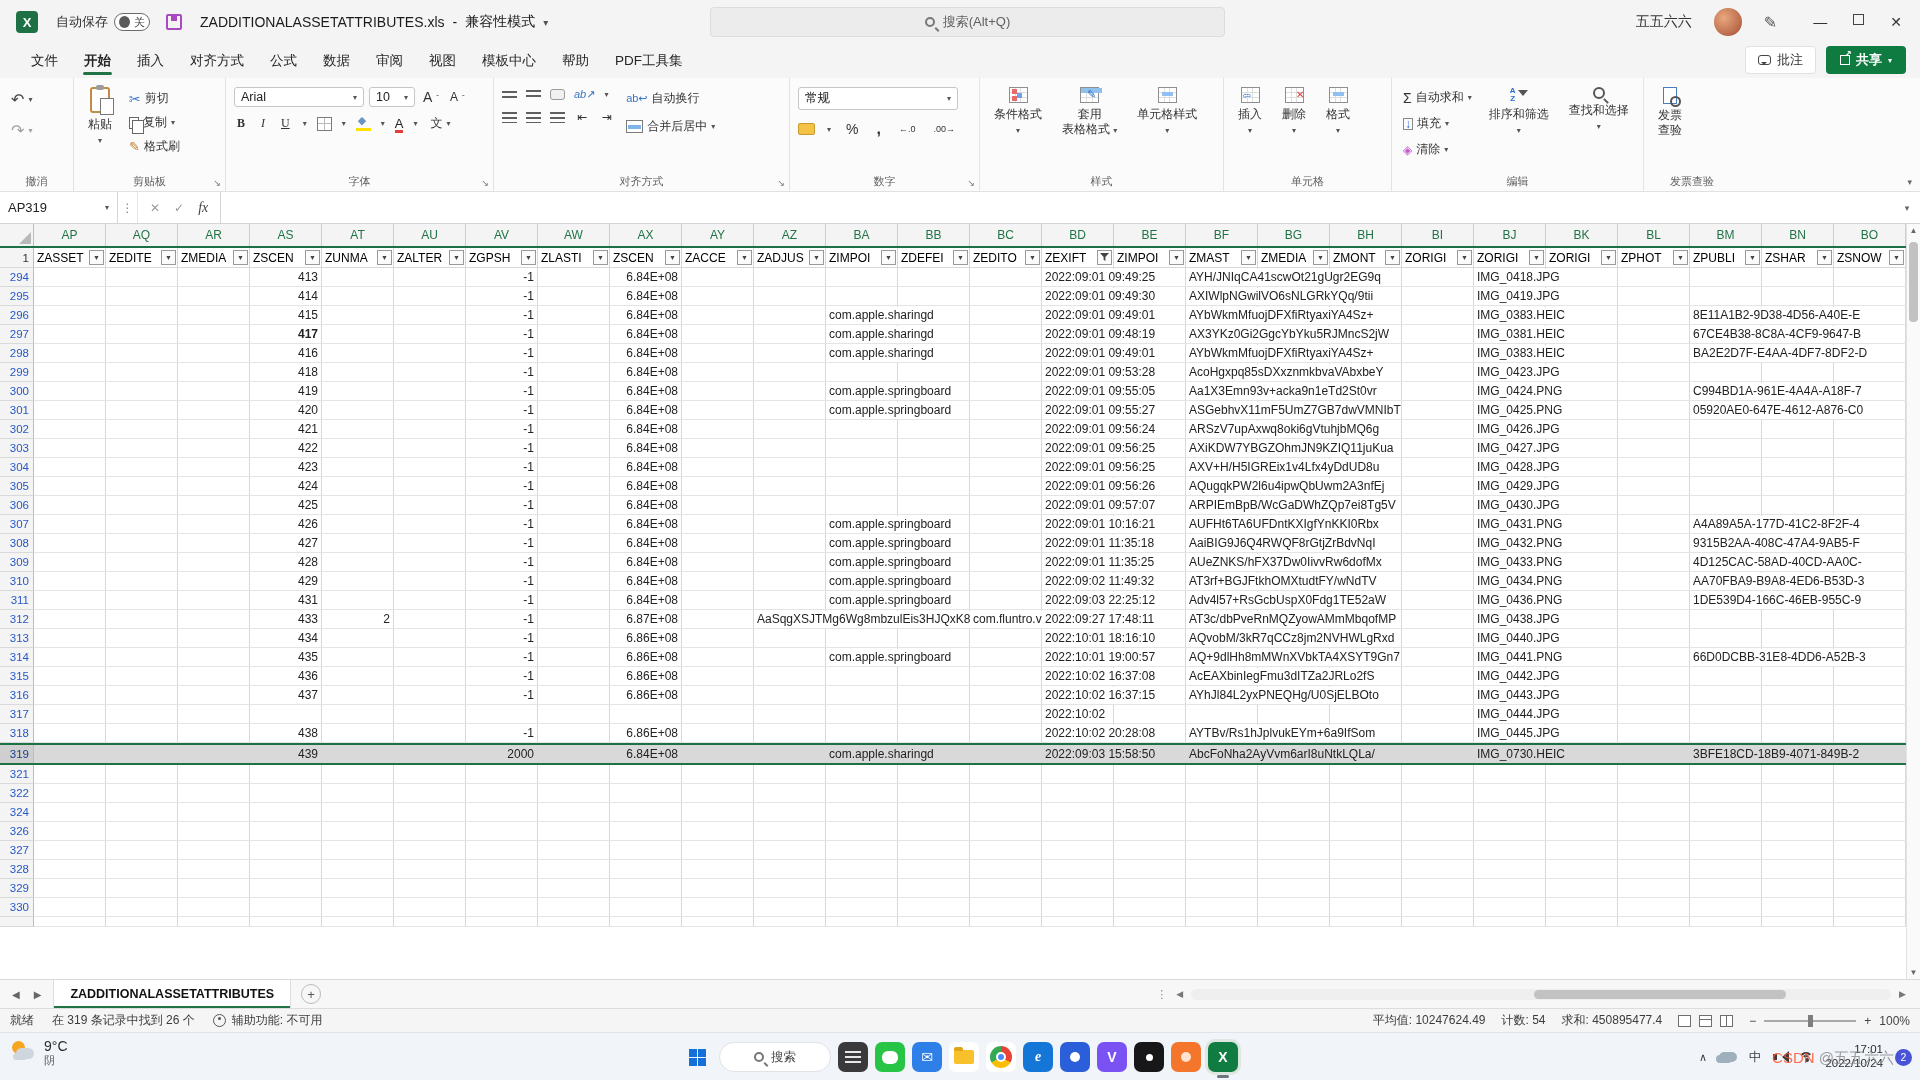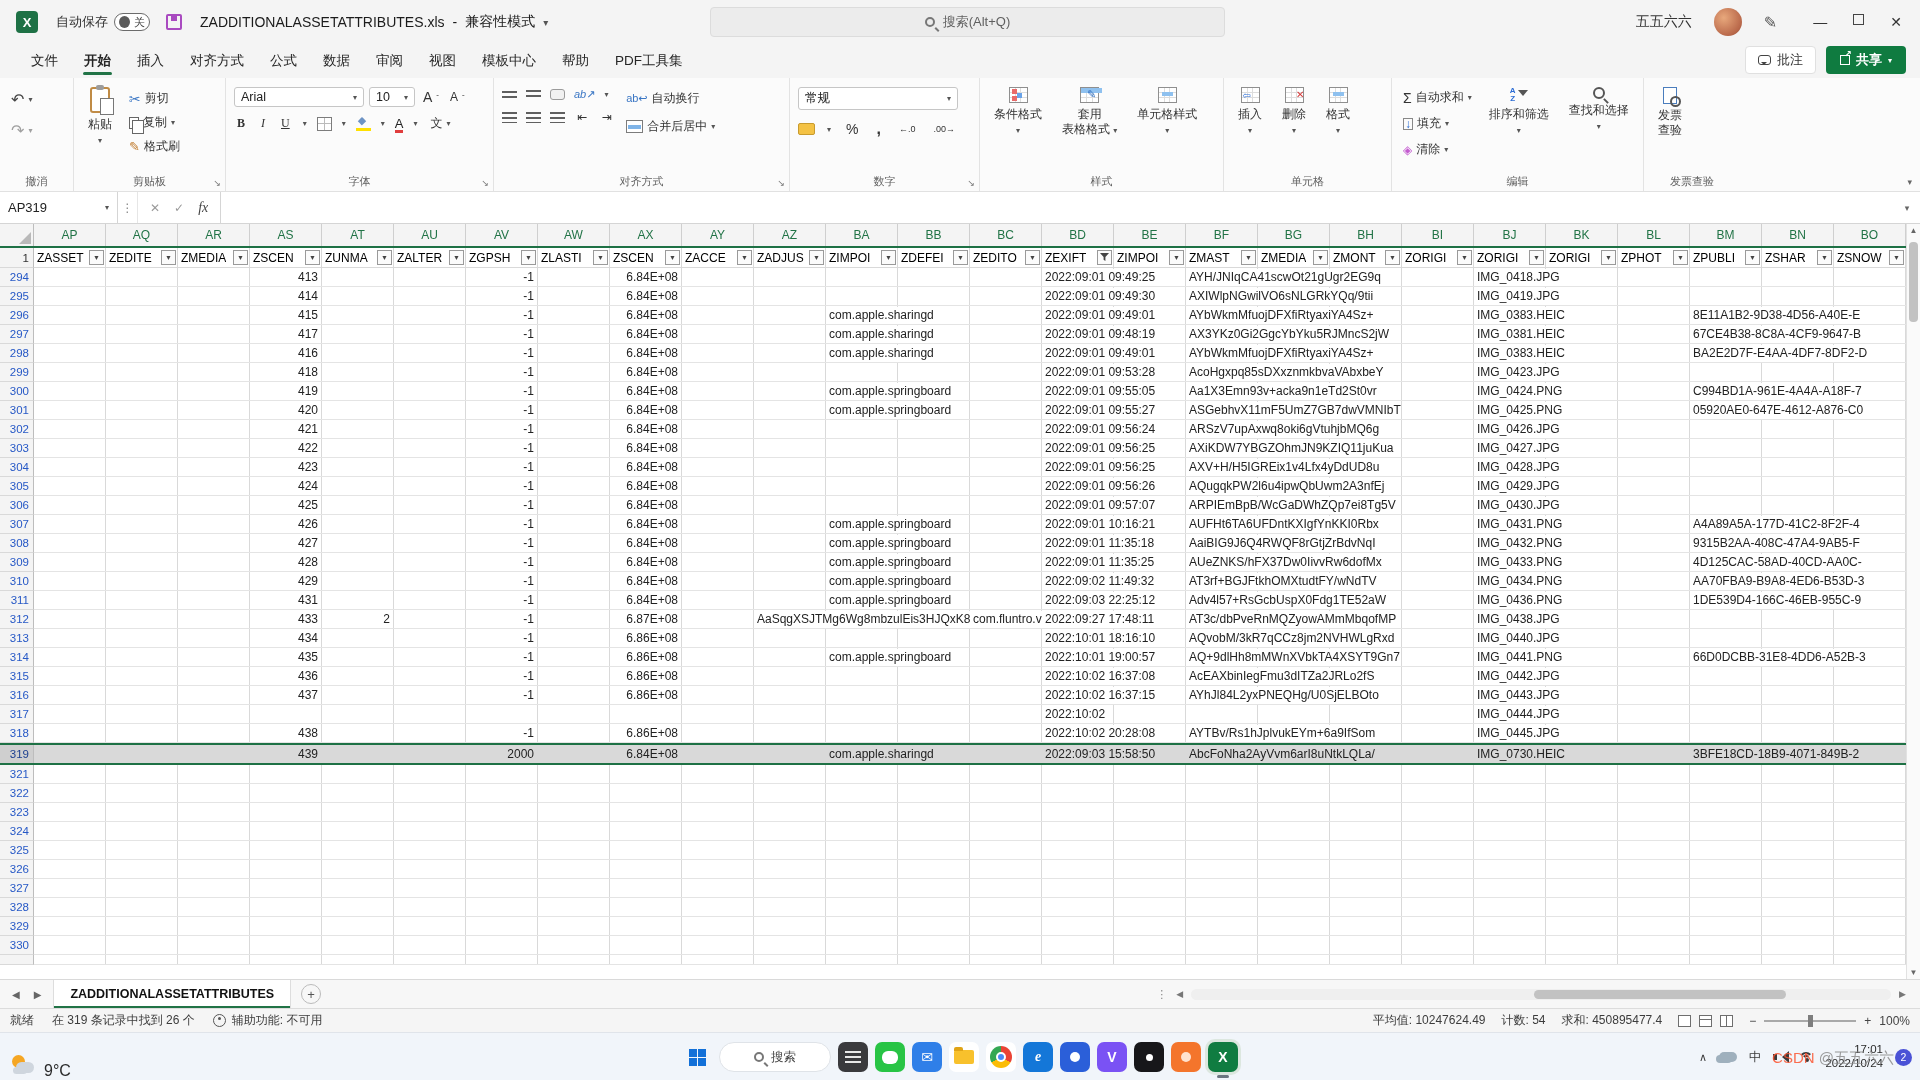--- a/index.html
+++ b/index.html
@@ -160,21 +160,21 @@
   .ztrack { position:relative; width:92px; height:2px; background:#a9a9a9; }
   .zthumb { position:absolute; left:44px; top:-5px; width:5px; height:12px; background:#7e7e7e; }
 
   
   .taskbar { position:absolute; top:1032px; left:0; right:0; height:48px; background:#f1f5fa; border-top:1px solid #e0e4ea; }
   .weather { position:absolute; left:10px; top:5px; display:flex; align-items:center; gap:8px; }
   .wic { width:26px; height:22px; position:relative; }
   .wic::before { content:""; position:absolute; left:2px; top:0; width:13px; height:13px; border-radius:50%; background:#f5a623; }
   .wic::after { content:""; position:absolute; left:6px; top:7px; width:18px; height:11px; border-radius:8px; background:#cfd6de; box-shadow:-5px 3px 0 -2px #cfd6de; }
   .wtxt { display:flex; flex-direction:column; line-height:1.15; }
-  .wtemp { font-size:16px; color:#2b2b2b;margin-top:24px; }
+  .wtemp { font-size:14px; color:#2b2b2b; }
   .wdesc { font-size:11px; color:#636363; }
   .tb-center { position:absolute; left:0; right:0; top:0; height:48px; display:flex; align-items:center; justify-content:center; gap:7px; }
   .winbtn { width:30px; height:30px; border-radius:6px; display:flex; align-items:center; justify-content:center; }
   .winlogo { width:17px; height:17px; display:grid; grid-template-columns:8px 8px; grid-template-rows:8px 8px; gap:1px; }
   .winlogo i { background:#1270d8; }
   .tsearch2 { width:112px; height:30px; background:#fff; border:1px solid #dfe3e8; border-radius:15px; display:flex; align-items:center; justify-content:center; gap:7px; font-size:12.5px; color:#444; }
   .app { width:30px; height:30px; border-radius:7px; display:flex; align-items:center; justify-content:center; color:#fff; font-weight:bold; font-size:14px; position:relative; }
   .app.open { box-shadow:0 0 0 3px #dce7df; background-clip:padding-box; }
   .app.open::after { content:""; position:absolute; bottom:-6px; left:9px; width:12px; height:3px; border-radius:2px; background:#6b7680; }
   .chrome-ball { width:22px; height:22px; border-radius:50%; background:conic-gradient(#ea4335 0 120deg,#fbbc05 120deg 240deg,#34a853 240deg 360deg); position:relative; }
@@ -708,21 +708,21 @@
           </div>
           <div class="cell txt" style="flex: 0 0 216px;">
             <div class="cv">8E11A1B2-9D38-4D56-A40E-E</div>
           </div>
         </div>
         <div class="gr drow">
           <div class="rowhead">297</div>
           <div class="cell" style="flex: 0 0 72px;"></div>
           <div class="cell" style="flex: 0 0 72px;"></div>
           <div class="cell" style="flex: 0 0 72px;"></div>
-          <div class="cell num" style="flex: 0 0 72px;">417</div>
+          <div class="cell num" style="flex: 0 0 72px; font-weight: bold;">417</div>
           <div class="cell" style="flex: 0 0 72px;"></div>
           <div class="cell" style="flex: 0 0 72px;"></div>
           <div class="cell num" style="flex: 0 0 72px;">-1</div>
           <div class="cell" style="flex: 0 0 72px;"></div>
           <div class="cell num" style="flex: 0 0 72px;">6.84E+08</div>
           <div class="cell" style="flex: 0 0 72px;"></div>
           <div class="cell" style="flex: 0 0 72px;"></div>
           <div class="cell txt" style="flex: 0 0 216px;">
             <div class="cv">com.apple.sharingd</div>
           </div>
@@ -1342,29 +1342,21 @@
         </div>
         <div class="gr drow">
           <div class="rowhead">321</div>
           <div class="cell" style="flex: 0 0 1872px;"></div>
         </div>
         <div class="gr drow">
           <div class="rowhead">322</div>
           <div class="cell" style="flex: 0 0 1872px;"></div>
         </div>
         <div class="gr drow">
-          <div class="rowhead">323</div>
-          <div class="cell" style="flex: 0 0 1872px;"></div>
-        </div>
-        <div class="gr drow">
           <div class="rowhead">324</div>
-          <div class="cell" style="flex: 0 0 1872px;"></div>
-        </div>
-        <div class="gr drow">
-          <div class="rowhead">325</div>
           <div class="cell" style="flex: 0 0 1872px;"></div>
         </div>
         <div class="gr drow">
           <div class="rowhead">326</div>
           <div class="cell" style="flex: 0 0 1872px;"></div>
         </div>
         <div class="gr drow">
           <div class="rowhead">327</div>
           <div class="cell" style="flex: 0 0 1872px;"></div>
         </div>

